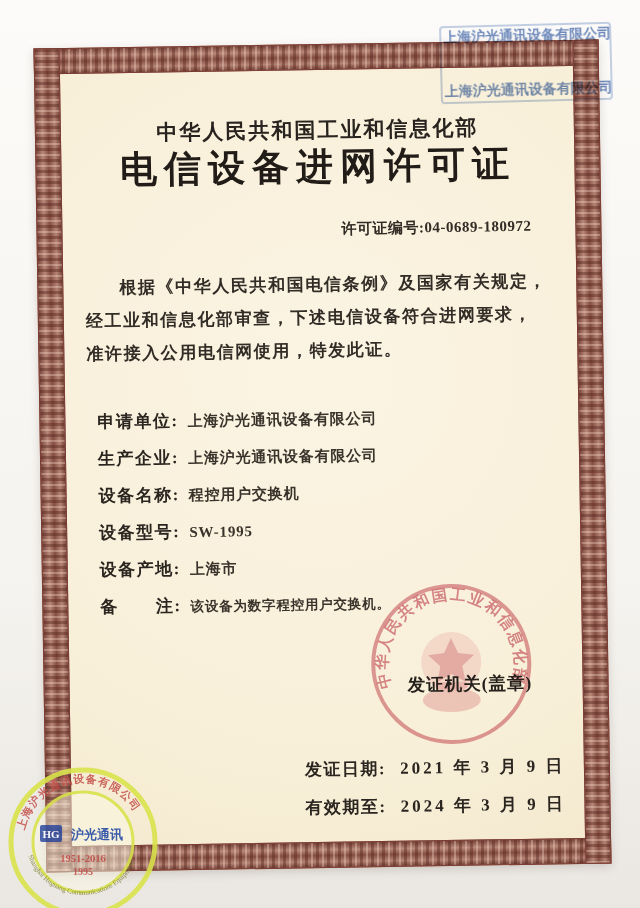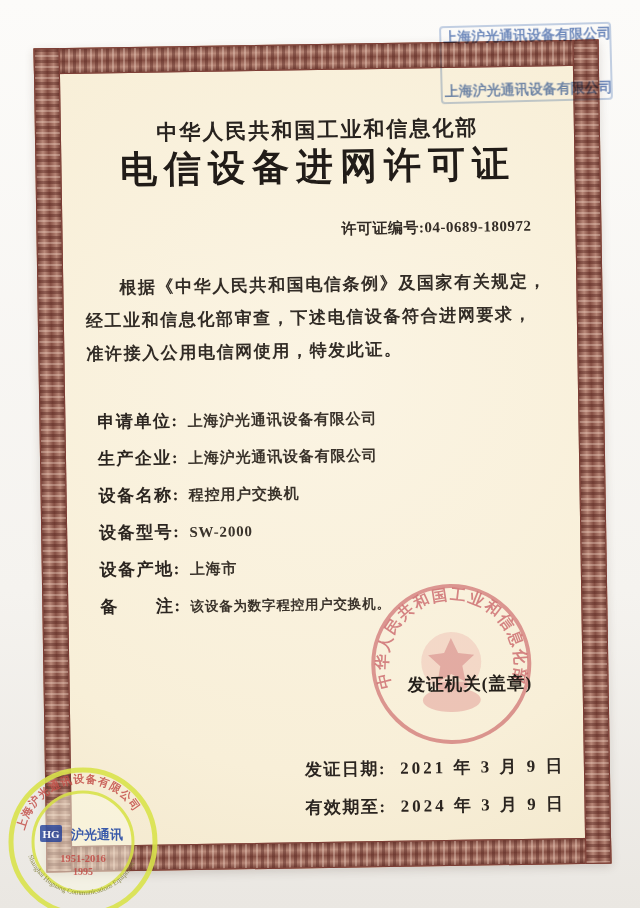--- a/index.html
+++ b/index.html
@@ -105,21 +105,21 @@
         <div class="field-row">
           <span class="field-label">生产企业:</span>
           <span class="field-value">上海沪光通讯设备有限公司</span>
         </div>
         <div class="field-row">
           <span class="field-label">设备名称:</span>
           <span class="field-value">程控用户交换机</span>
         </div>
         <div class="field-row">
           <span class="field-label">设备型号:</span>
-          <span class="field-value">SW-2000</span>
+          <span class="field-value">SW-1995</span>
         </div>
         <div class="field-row">
           <span class="field-label">设备产地:</span>
           <span class="field-value">上海市</span>
         </div>
         <div class="field-row remark">
           <span class="field-label">备　　注:</span>
           <span class="field-value">该设备为数字程控用户交换机。</span>
         </div>
       </div>

